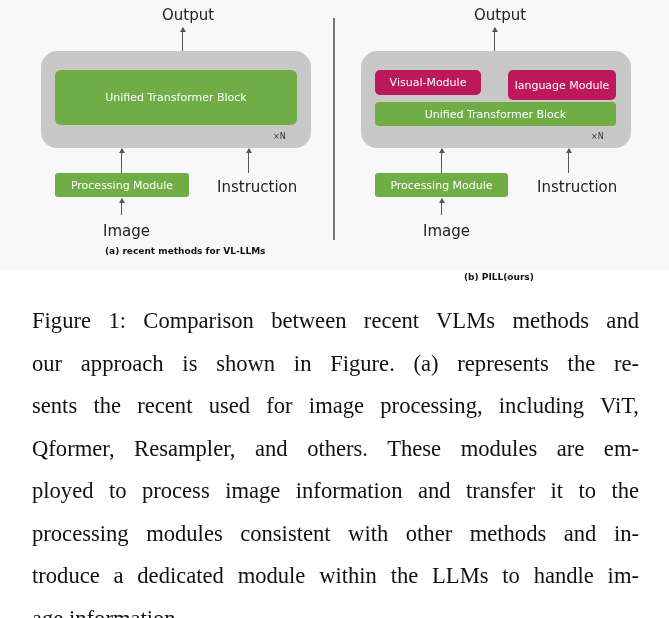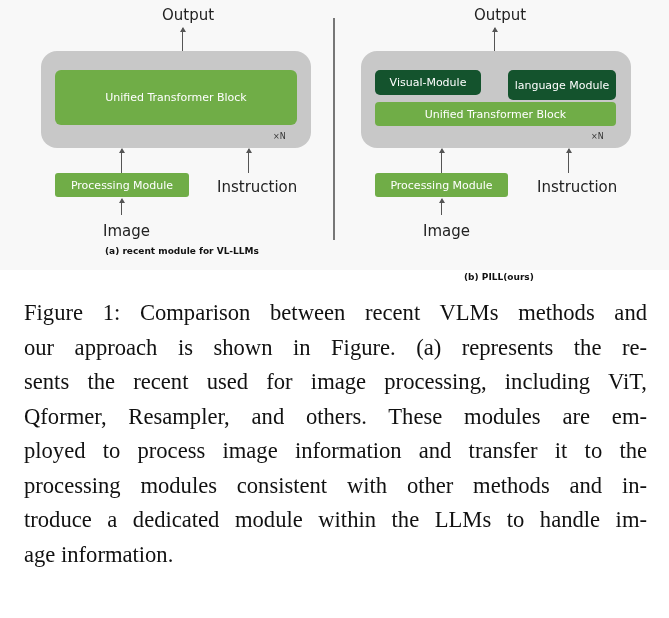--- a/index.html
+++ b/index.html
@@ -3,29 +3,29 @@
 <meta charset="utf-8">
 <style>
   html, body { margin:0; padding:0; background:#ffffff; }
   body { width:669px; height:618px; position:relative; overflow:hidden; }
   .abs { position:absolute; }
   .sans { font-family:"DejaVu Sans", "Liberation Sans", sans-serif; }
   .serif { font-family:"Liberation Serif", "DejaVu Serif", serif; }
   .figure { position:absolute; left:0; top:0; width:669px; height:270px; background:#f8f8f8; }
   .gray { background:#c8c8c8; border-radius:16px; }
   .green { background:#70ad47; border-radius:6px; color:#ffffff; display:flex; align-items:center; justify-content:center; }
-  .orange { background:#14532d; border-radius:5px; color:#ffffff; display:flex; align-items:center; justify-content:center; }
+  .orange { background:#be185d; border-radius:5px; color:#ffffff; display:flex; align-items:center; justify-content:center; }
   .lbl { color:#222; font-size:15px; white-space:nowrap; }
   .xn { color:#333; font-size:8px; }
   .cap { color:#111; font-size:9px; font-weight:bold; white-space:nowrap; }
   .vline { background:#555; width:1px; }
   .ahead { width:0; height:0; border-left:3px solid transparent; border-right:3px solid transparent; border-bottom:5px solid #555; }
   .divider { background:#777; width:2px; }
   .caption { left:20px; top:294px; width:631px; font-size:22.6px; line-height:30.5px; color:#111; text-align:justify; }
-  .caption p { margin:4px; }
+  .caption p { margin:12px; }
 </style>
 </head>
 <body>
 
 <div class="figure">
 
   <div class="abs sans lbl" style="left:162px;top:6px;">Output</div>
   <div class="abs ahead" style="left:180px;top:27px;"></div>
   <div class="abs vline" style="left:182px;top:28px;height:24px;"></div>
 
@@ -37,21 +37,21 @@
   <div class="abs vline" style="left:121px;top:149px;height:24px;"></div>
   <div class="abs ahead" style="left:246px;top:148px;"></div>
   <div class="abs vline" style="left:248px;top:149px;height:24px;"></div>
 
   <div class="abs green sans" style="left:55px;top:173px;width:134px;height:24px;font-size:11px;border-radius:3px;">Processing Module</div>
   <div class="abs sans lbl" style="left:217px;top:178px;">Instruction</div>
 
   <div class="abs ahead" style="left:119px;top:198px;"></div>
   <div class="abs vline" style="left:121px;top:199px;height:16px;"></div>
   <div class="abs sans lbl" style="left:103px;top:222px;">Image</div>
-  <div class="abs sans cap" style="left:105px;top:246px;">(a) recent module for VL-LLMs</div>
+  <div class="abs sans cap" style="left:105px;top:246px;">(a) recent methods for VL-LLMs</div>
 
   <div class="abs divider" style="left:333px;top:18px;height:222px;"></div>
 
   <div class="abs sans lbl" style="left:474px;top:6px;">Output</div>
   <div class="abs ahead" style="left:492px;top:27px;"></div>
   <div class="abs vline" style="left:494px;top:28px;height:24px;"></div>
 
   <div class="abs gray" style="left:361px;top:51px;width:270px;height:97px;"></div>
   <div class="abs orange sans" style="left:375px;top:70px;width:106px;height:25px;font-size:11px;">Visual-Module</div>
   <div class="abs orange sans" style="left:508px;top:70px;width:108px;height:30px;font-size:11px;">language Module</div>

